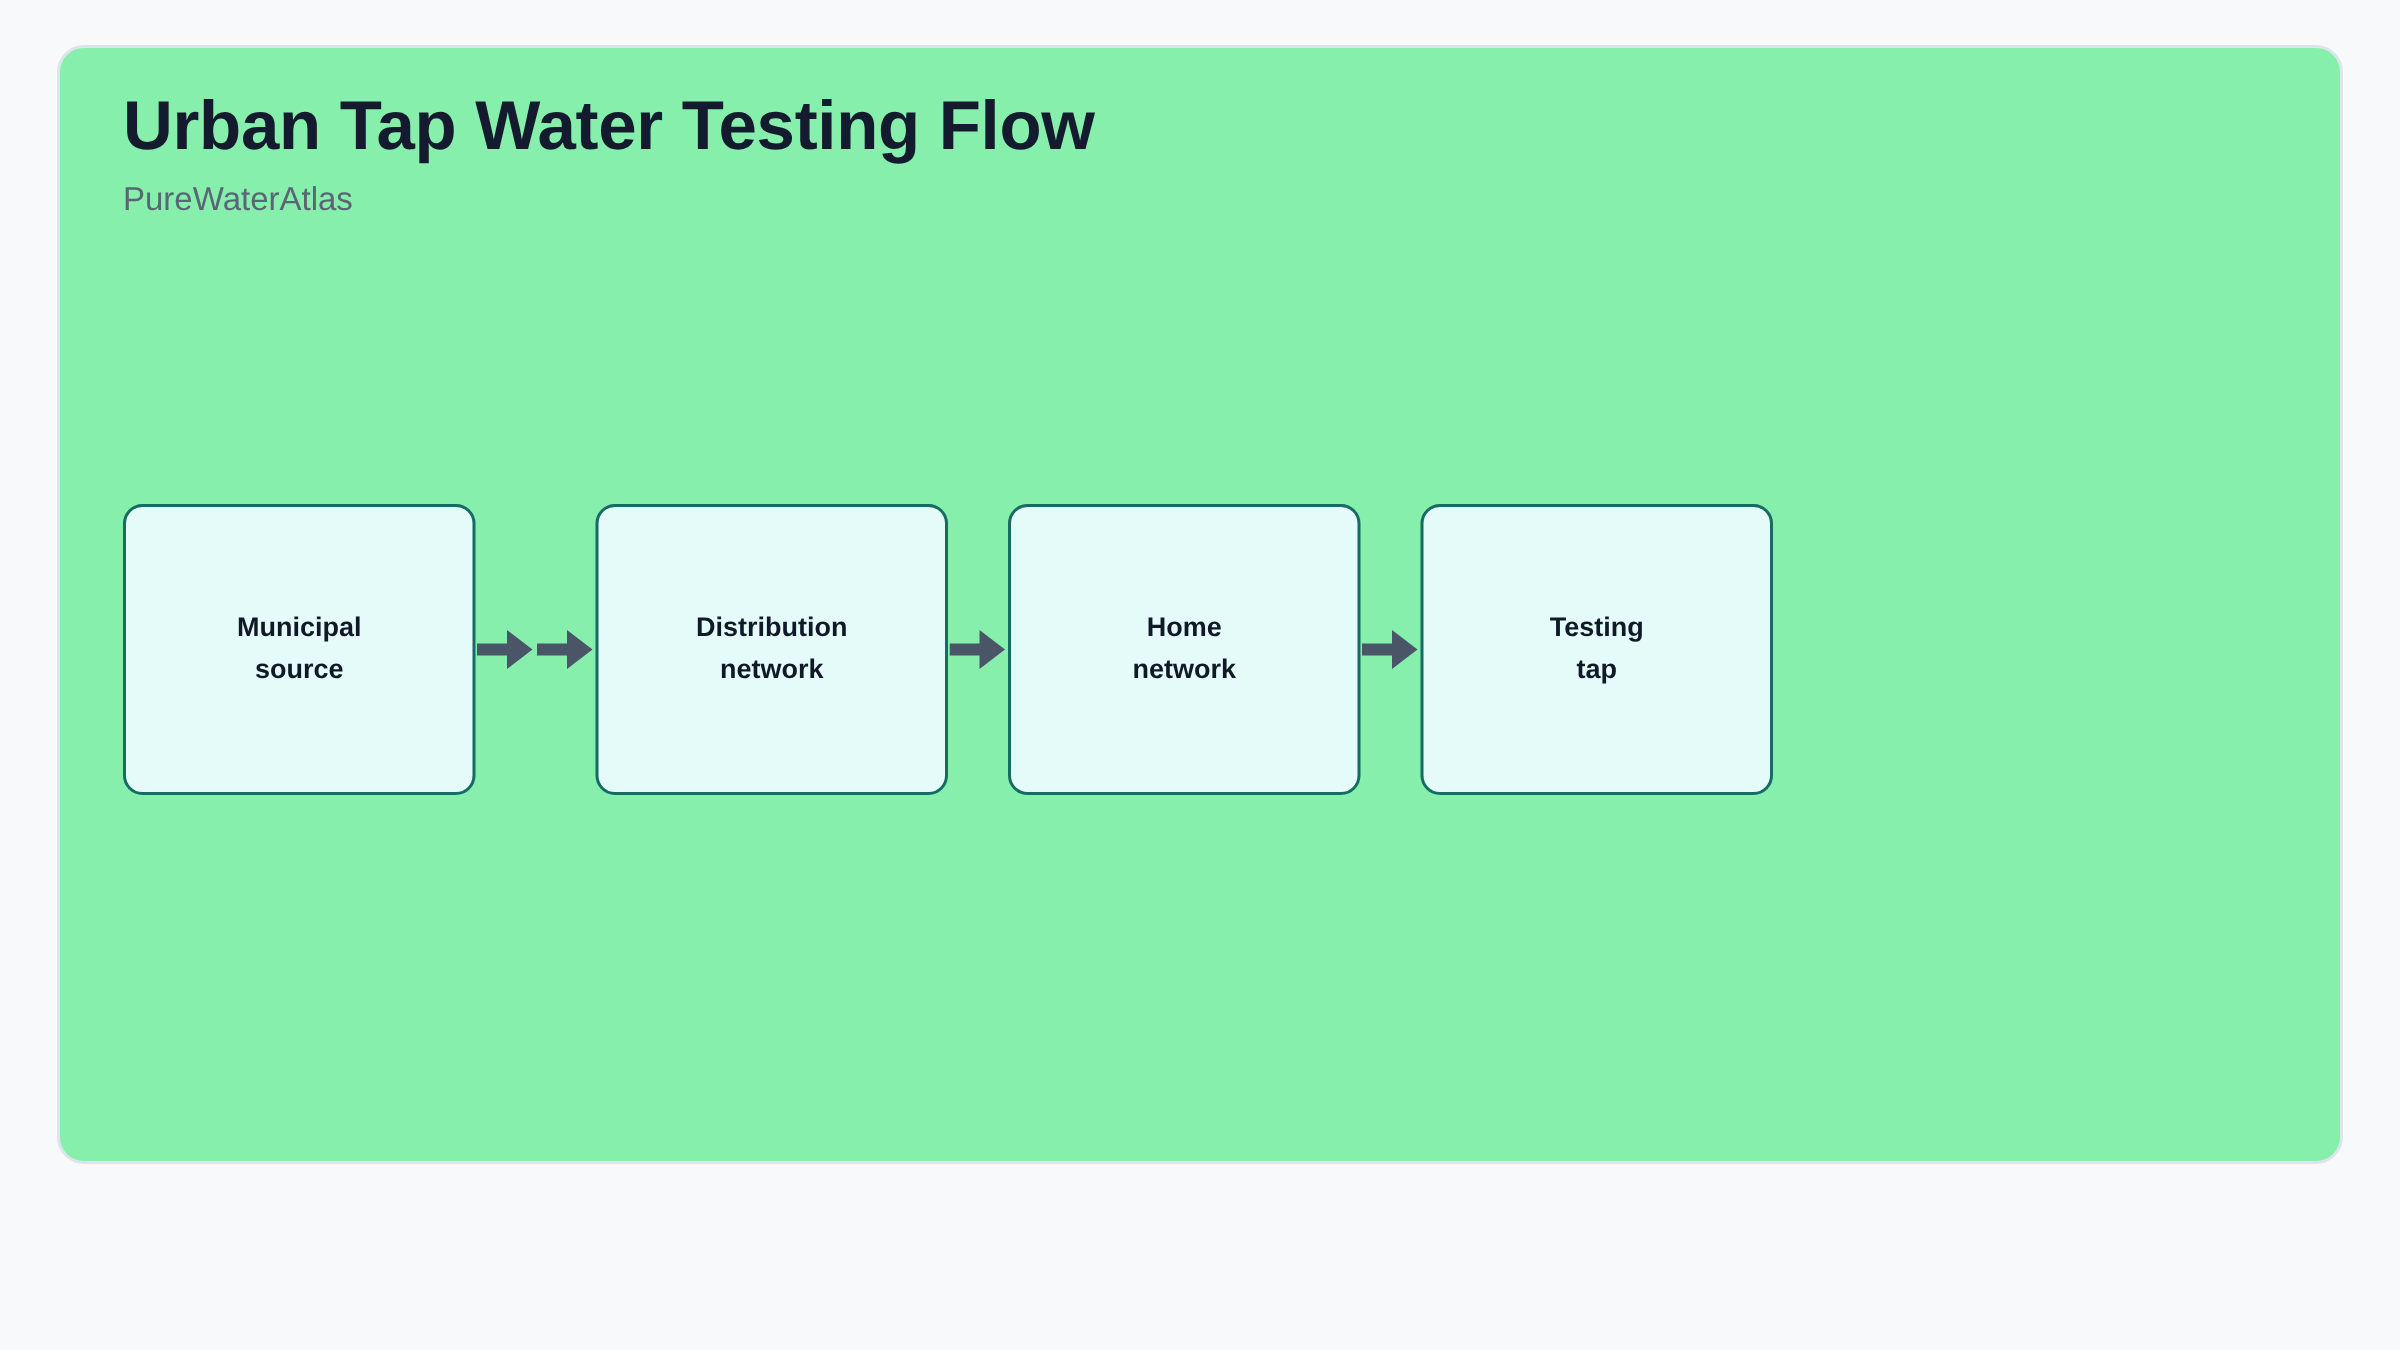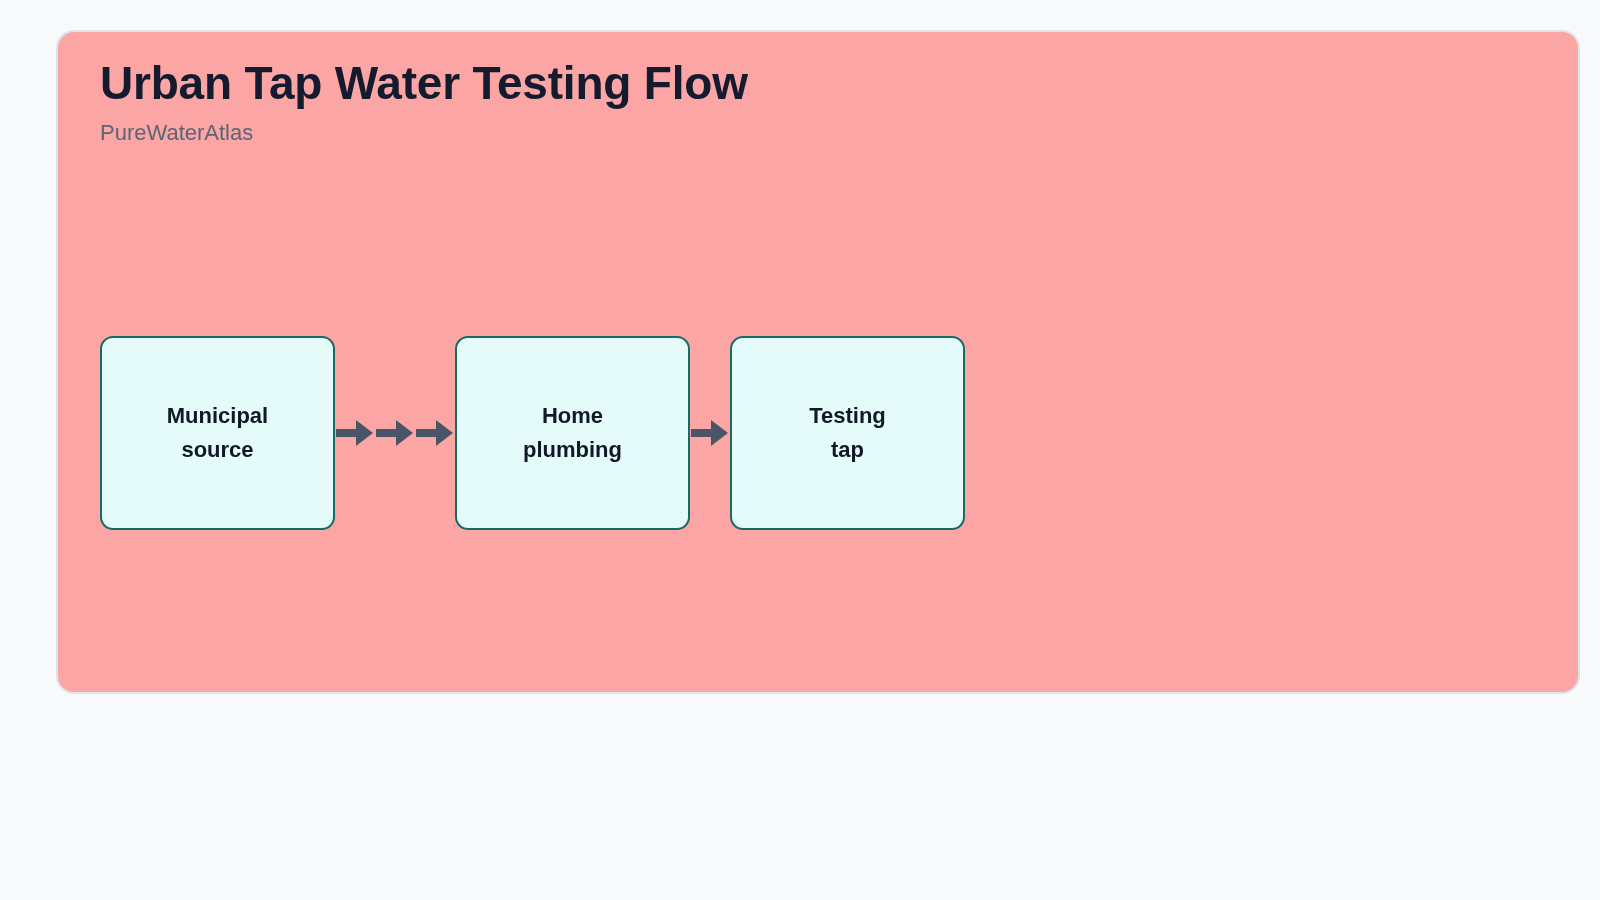--- a/index.html
+++ b/index.html
@@ -16,26 +16,26 @@
 
   .canvas {
     position: relative;
     width: 1600px;
     height: 900px;
   }
 
   
   .card {
     position: absolute;
-    left: 56px;
+    left: 38px;
     top: 30px;
     width: 1524px;
-    height: 664px;
+    height: 746px;
     box-sizing: border-box;
-    background: #fca5a5;
+    background: #86efac;
     border: 2px solid #dde5ec;
     border-radius: 18px;
   }
 
   
   .header {
     position: absolute;
     left: 42px;
     top: 24px;
     width: 1400px;
@@ -75,21 +75,21 @@
     height: 194px;
     background: #e4fbfa;
     border: 2.5px solid #166b63;
     border-radius: 13px;
     display: flex;
     align-items: center;
     justify-content: center;
     flex: 0 0 auto;
   }
   .node-label {
-    font-size: 22px;
+    font-size: 18px;
     font-weight: bold;
     line-height: 1.55;
     color: #111827;
     text-align: center;
     padding: 0 12px;
     white-space: pre-line;
   }
 
   
   .connector {
@@ -128,30 +128,34 @@
         </svg>
       </div>
 
 
       <div class="connector">
         <svg width="38" height="28" viewBox="0 0 38 28" aria-hidden="true">
           <path d="M0 10 L20 10 L20 1 L37 14 L20 27 L20 18 L0 18 Z" fill="#4a5568"></path>
         </svg>
       </div>
 
+      <div class="node">
+        <span class="node-label">Distribution
+network</span>
+      </div>
 
       <div class="connector">
         <svg width="38" height="28" viewBox="0 0 38 28" aria-hidden="true">
           <path d="M0 10 L20 10 L20 1 L37 14 L20 27 L20 18 L0 18 Z" fill="#4a5568"></path>
         </svg>
       </div>
 
       <div class="node">
         <span class="node-label">Home
-plumbing</span>
+network</span>
       </div>
 
       <div class="connector">
         <svg width="38" height="28" viewBox="0 0 38 28" aria-hidden="true">
           <path d="M0 10 L20 10 L20 1 L37 14 L20 27 L20 18 L0 18 Z" fill="#4a5568"></path>
         </svg>
       </div>
 
       <div class="node">
         <span class="node-label">Testing

